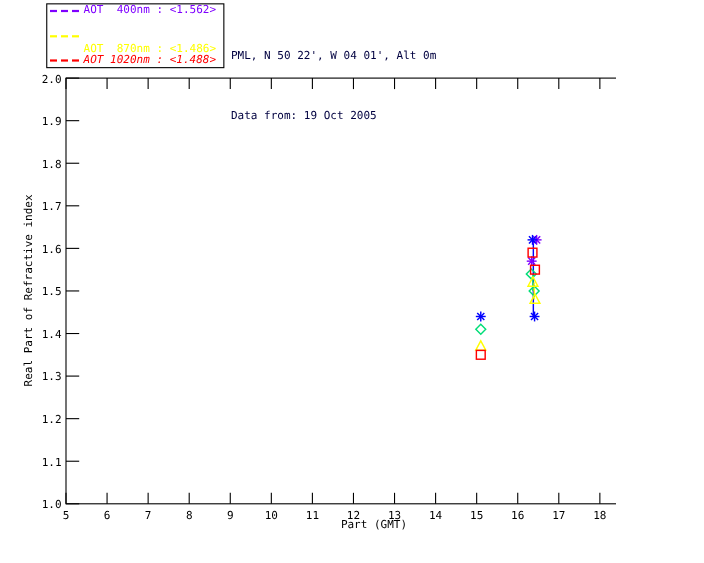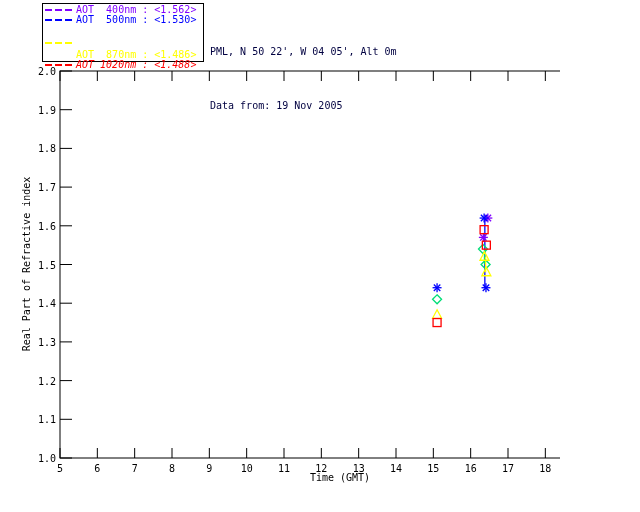--- a/index.html
+++ b/index.html
@@ -27,27 +27,26 @@
     font-size:10px;color:#000;transform:rotate(-90deg);
   }
   svg text{font-family:"DejaVu Sans Mono","Liberation Mono",monospace;}
 </style>
 </head>
 <body>
 
 <div id="chart-root">
   <div id="legend-box">
       <div class="legend-row"><span class="legend-dash" style="background: repeating-linear-gradient(90deg, rgb(127, 0, 255) 0px, rgb(127, 0, 255) 7px, transparent 7px, transparent 10px);"></span><span style="color: rgb(127, 0, 255);">AOT  400nm : &lt;1.562&gt;</span></div>
-      <div class="legend-row"><span class="legend-dash" style="background: repeating-linear-gradient(90deg, rgb(0, 0, 255) 0px, rgb(0, 0, 255) 7px, transparent 7px, transparent 10px);"></span><span style="color: rgb(0, 0, 255);">AOT  500nm : &lt;1.530&gt;</span></div>
       <div class="legend-row"><span class="legend-dash" style="background: repeating-linear-gradient(90deg, rgb(255, 255, 0) 0px, rgb(255, 255, 0) 7px, transparent 7px, transparent 10px);"></span><span style="color: rgb(255, 255, 0); margin-top: 25px;">AOT  870nm : &lt;1.486&gt;</span></div>
       <div class="legend-row"><span class="legend-dash" style="background: repeating-linear-gradient(90deg, rgb(255, 0, 0) 0px, rgb(255, 0, 0) 7px, transparent 7px, transparent 10px);"></span><span style="color: rgb(255, 0, 0); font-style: italic;">AOT 1020nm : &lt;1.488&gt;</span></div>
     </div>
   <div id="title-block">
-    <div>PML, N 50 22', W 04 05', Alt 0m</div>
-    <div>Data from: 19 Nov 2005</div>
+    <div>PML, N 50 22', W 04 01', Alt 0m</div>
+    <div>Data from: 19 Oct 2005</div>
   </div>
   <svg id="plot-svg" width="640" height="512" viewBox="0 0 640 512">
       <rect x="60" y="71" width="560" height="387" fill="none" stroke="#000000" stroke-width="1"></rect>
       <line x1="60" y1="458" x2="60" y2="448" stroke="#000000"></line>
       <line x1="60" y1="71" x2="60" y2="81" stroke="#000000"></line>
       <text x="60" y="472" text-anchor="middle" font-size="10px" fill="#000000">5</text>
       <line x1="97.33333333333334" y1="458" x2="97.33333333333334" y2="448" stroke="#000000"></line>
       <line x1="97.33333333333334" y1="71" x2="97.33333333333334" y2="81" stroke="#000000"></line>
       <text x="97.33333333333334" y="472" text-anchor="middle" font-size="10px" fill="#000000">6</text>
       <line x1="134.66666666666669" y1="458" x2="134.66666666666669" y2="448" stroke="#000000"></line>
@@ -151,15 +150,15 @@
       <polygon points="437.06666666666666,294.83000000000004 441.56666666666666,299.33000000000004 437.06666666666666,303.83000000000004 432.56666666666666,299.33000000000004" fill="none" stroke="#00dd77" stroke-width="1.3"></polygon>
       <polygon points="482.9866666666666,244.51999999999998 487.4866666666666,249.01999999999998 482.9866666666666,253.51999999999998 478.4866666666666,249.01999999999998" fill="none" stroke="#00dd77" stroke-width="1.3"></polygon>
       <polygon points="485.59999999999997,260 490.09999999999997,264.5 485.59999999999997,269 481.09999999999997,264.5" fill="none" stroke="#00dd77" stroke-width="1.3"></polygon>
       <polygon points="437.06666666666666,309.80999999999995 441.56666666666666,318.30999999999995 432.56666666666666,318.30999999999995" fill="none" stroke="#ffff00" stroke-width="1.3"></polygon>
       <polygon points="484.4800000000001,251.76 488.9800000000001,260.26 479.9800000000001,260.26" fill="none" stroke="#ffff00" stroke-width="1.3"></polygon>
       <polygon points="486.3466666666667,267.24 490.8466666666667,275.74 481.8466666666667,275.74" fill="none" stroke="#ffff00" stroke-width="1.3"></polygon>
       <rect x="433.06666666666666" y="318.54999999999995" width="8" height="8" fill="none" stroke="#ff0000" stroke-width="1.3"></rect>
       <rect x="480.1066666666666" y="225.66999999999996" width="8" height="8" fill="none" stroke="#ff0000" stroke-width="1.3"></rect>
       <rect x="482.3466666666667" y="241.14999999999998" width="8" height="8" fill="none" stroke="#ff0000" stroke-width="1.3"></rect>
     </svg>
-  <div id="x-axis-label">Time (GMT)</div>
+  <div id="x-axis-label">Part (GMT)</div>
   <div id="y-axis-label">Real Part of Refractive index</div>
 </div>
 
 </body></html>

